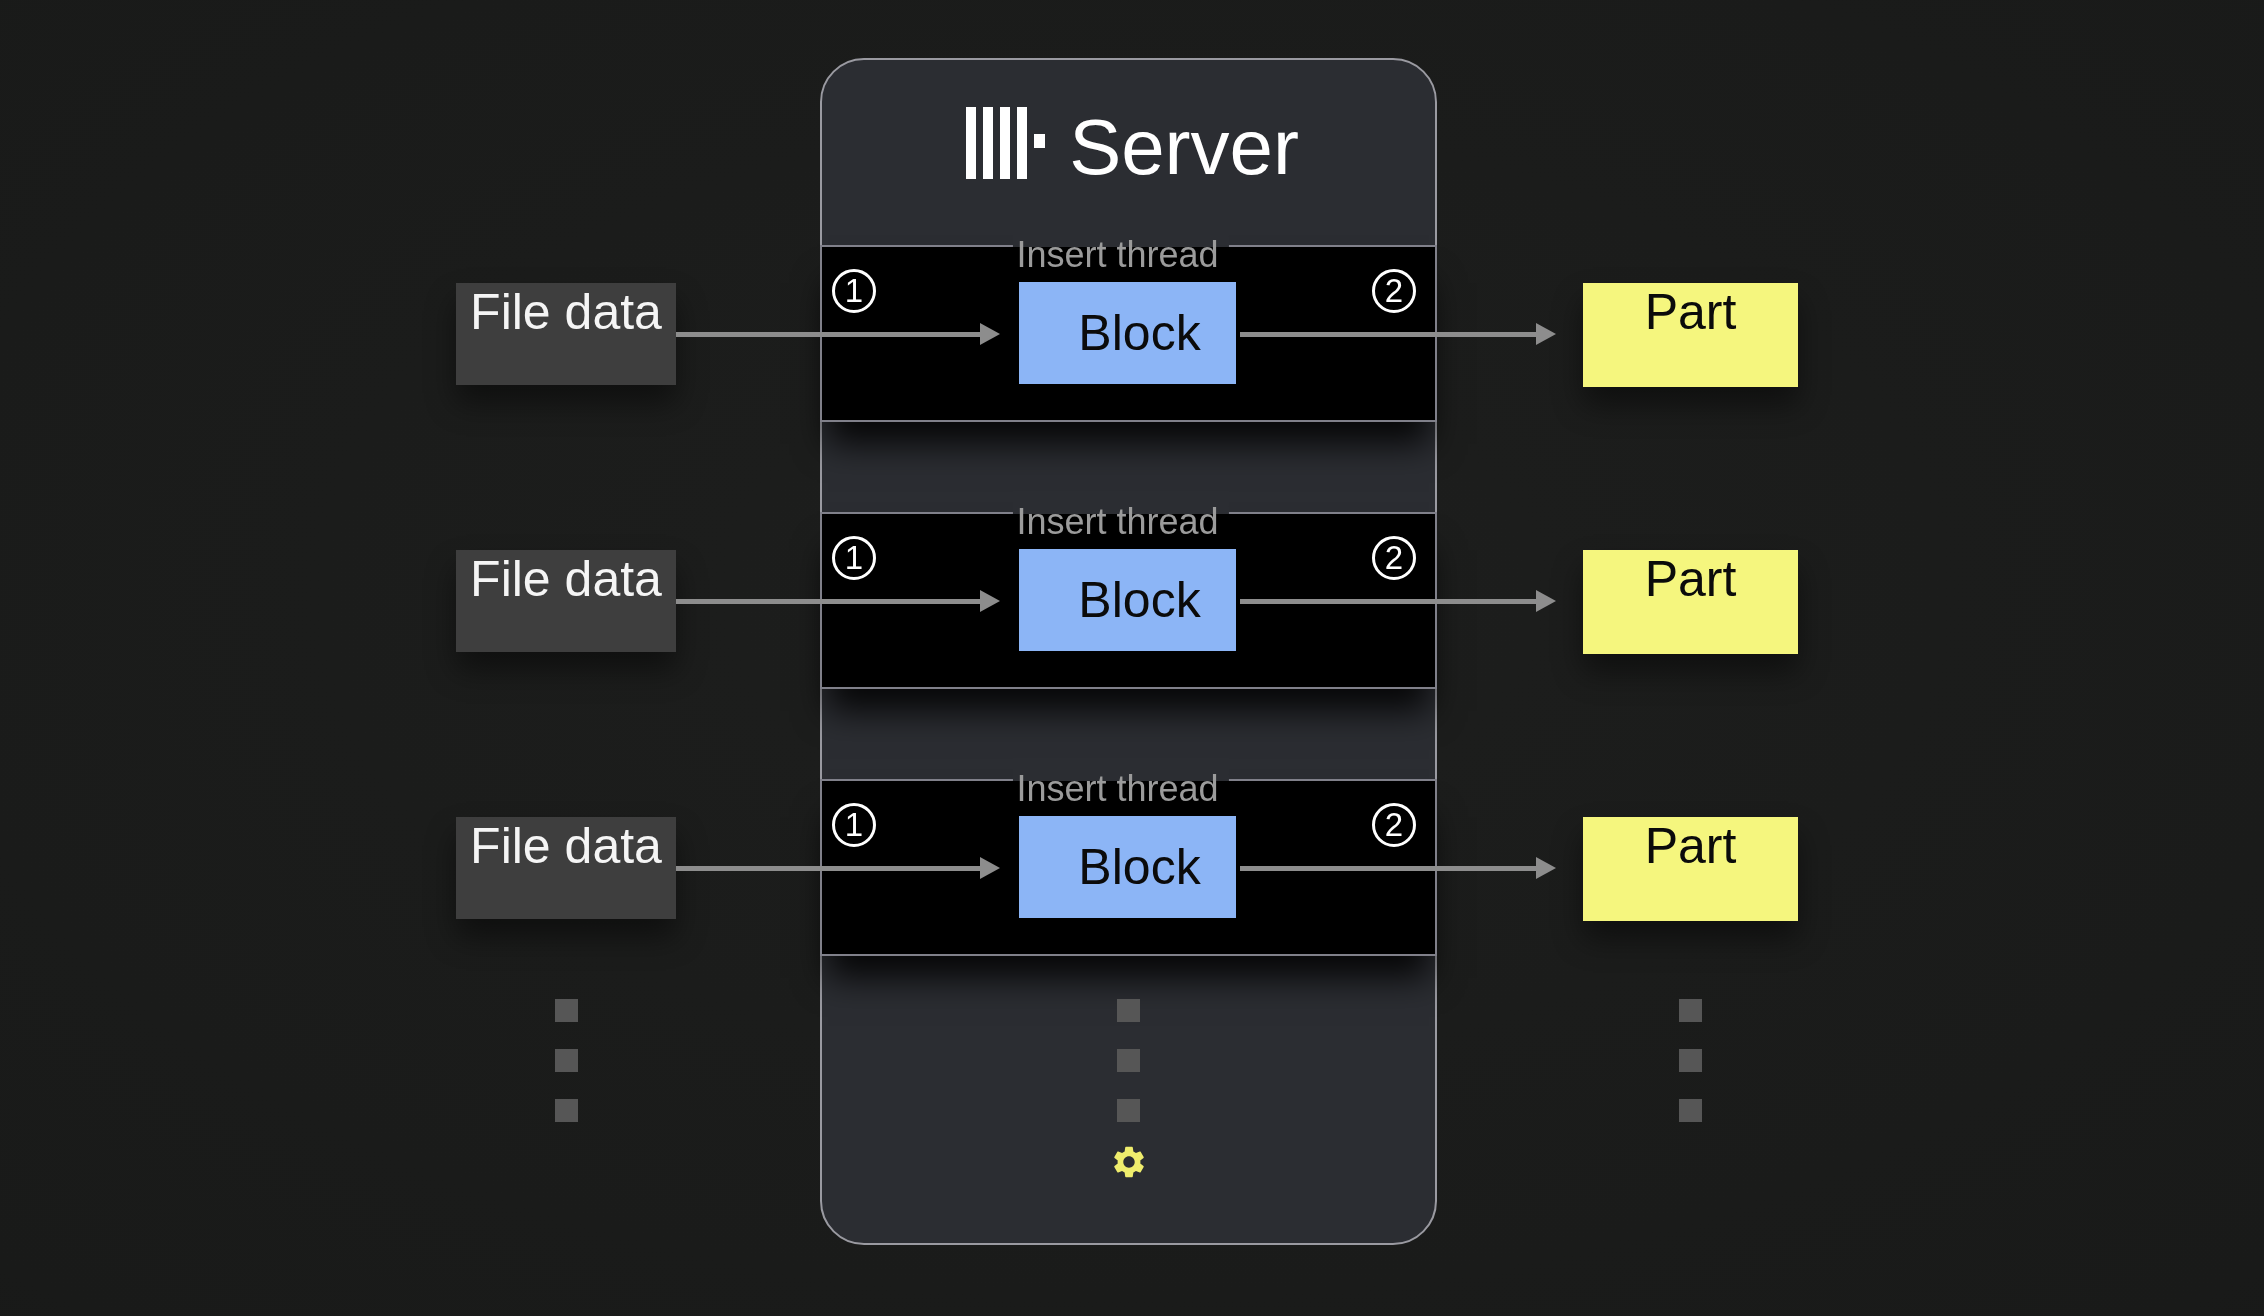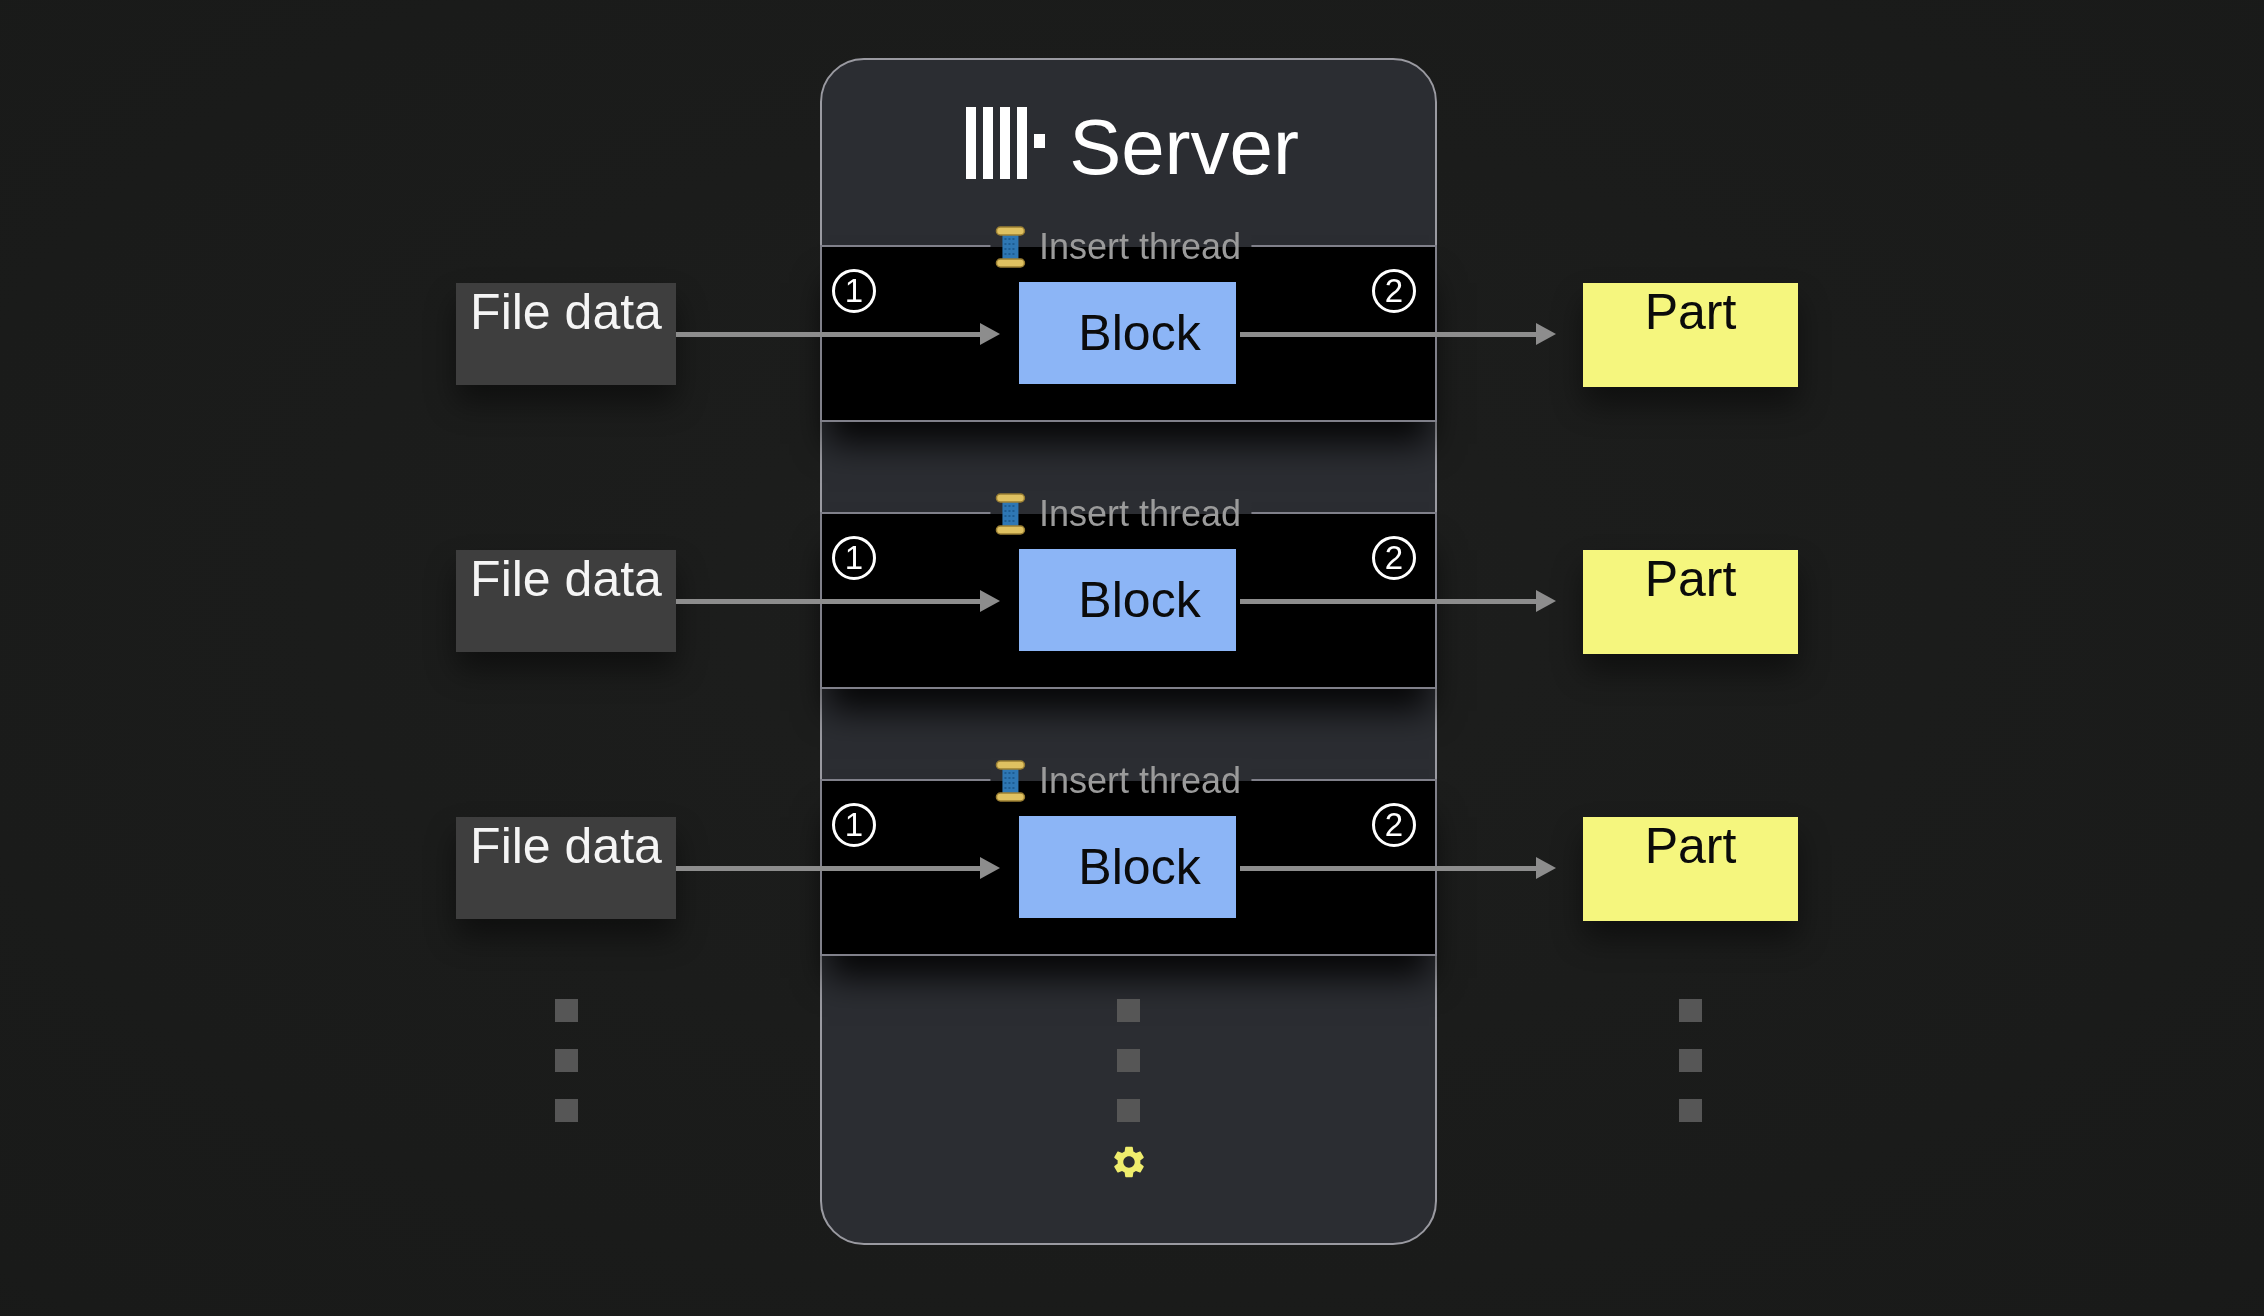--- a/index.html
+++ b/index.html
@@ -57,20 +57,21 @@
   .thread-box.r0{top:185px;}
   .thread-box.r1{top:452px;}
   .thread-box.r2{top:719px;}
 
   .thread-legend{
     position:absolute;top:-23px;left:50%;transform:translateX(-50%);margin-left:-8px;
     display:flex;align-items:center;gap:13px;
     padding:0 10px 0 4px;height:46px;
     background:linear-gradient(to bottom, var(--server-bg) 0 50%, var(--thread-bg) 50% 100%);
     white-space:nowrap;
+    flex-direction:column;
   }
   .thread-legend .legend-text{color:var(--legend-text);font-size:36px;line-height:1;}
   .spool{display:block;}
 
   .block-box{
     position:absolute;left:197px;top:35px;width:217px;height:102px;
     background:var(--block-bg);color:var(--dark-text);
     display:flex;align-items:center;justify-content:center;
     font-size:50px;
     padding-left:24px;

